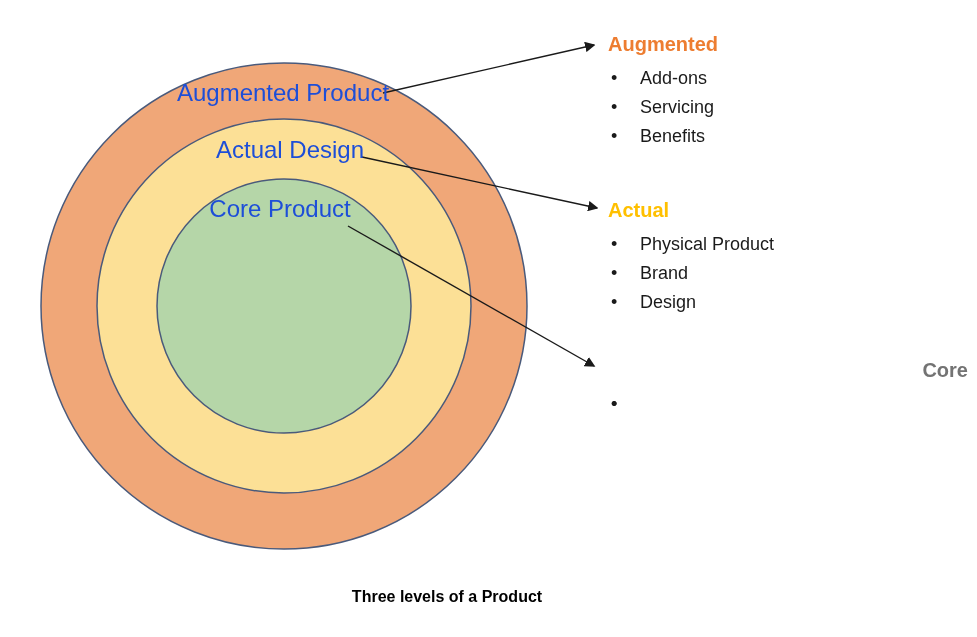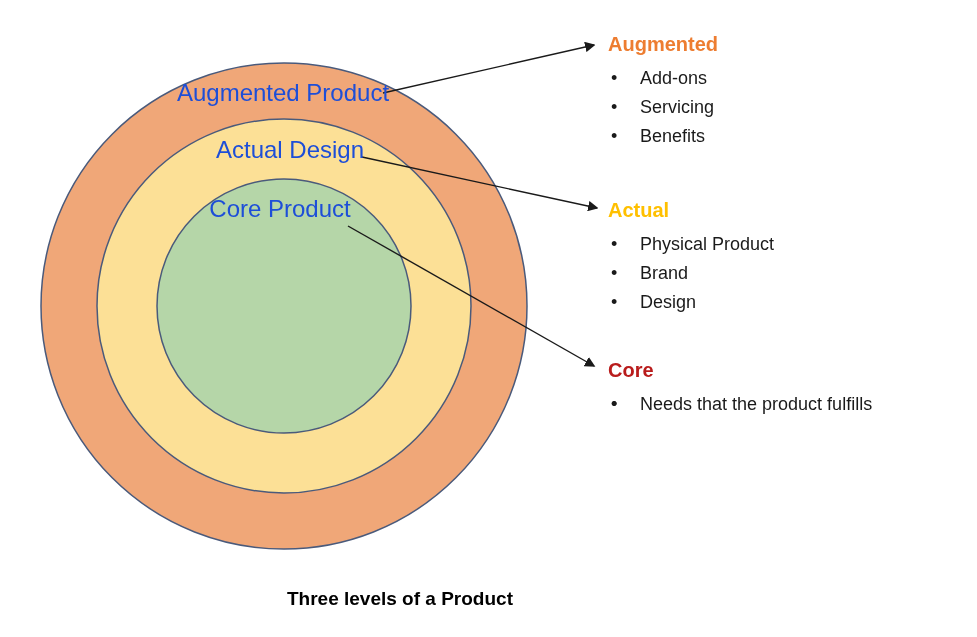--- a/index.html
+++ b/index.html
@@ -44,21 +44,22 @@
     left: 3px;
     top: 0;
     font-size: 18px;
     color: #1a1a1a;
   }
   .diagram-caption {
     position: absolute;
     left: 287px;
     top: 588px;
     width: 320px;
-    font-size: 19px;
+    text-align: center;
+    font-size: 16px;
     font-weight: bold;
     color: #000000;
     white-space: nowrap;
   }
 </style>
 </head>
 <body>
 
 <div class="canvas">
 
@@ -112,27 +113,26 @@
         <span>Brand</span>
       </li>
       <li>
         <span class="bullet">•</span>
         <span>Design</span>
       </li>
     </ul>
   </div>
 
   <div class="legend-section" style="top:357px;">
-    <div class="legend-heading" style="color: #b91c1c;">Core</div>
+    <div class="legend-heading" style="color: #737373; text-align: right;">Core</div>
     <ul class="legend-list">
       <li>
         <span class="bullet">•</span>
       </li>
       <li>
         <span class="bullet">•</span>
-        <span>Needs that the product fulfills</span>
       </li>
     </ul>
   </div>
 
   <div class="diagram-caption">Three levels of a Product</div>
 
 </div>
 
 </body></html>

